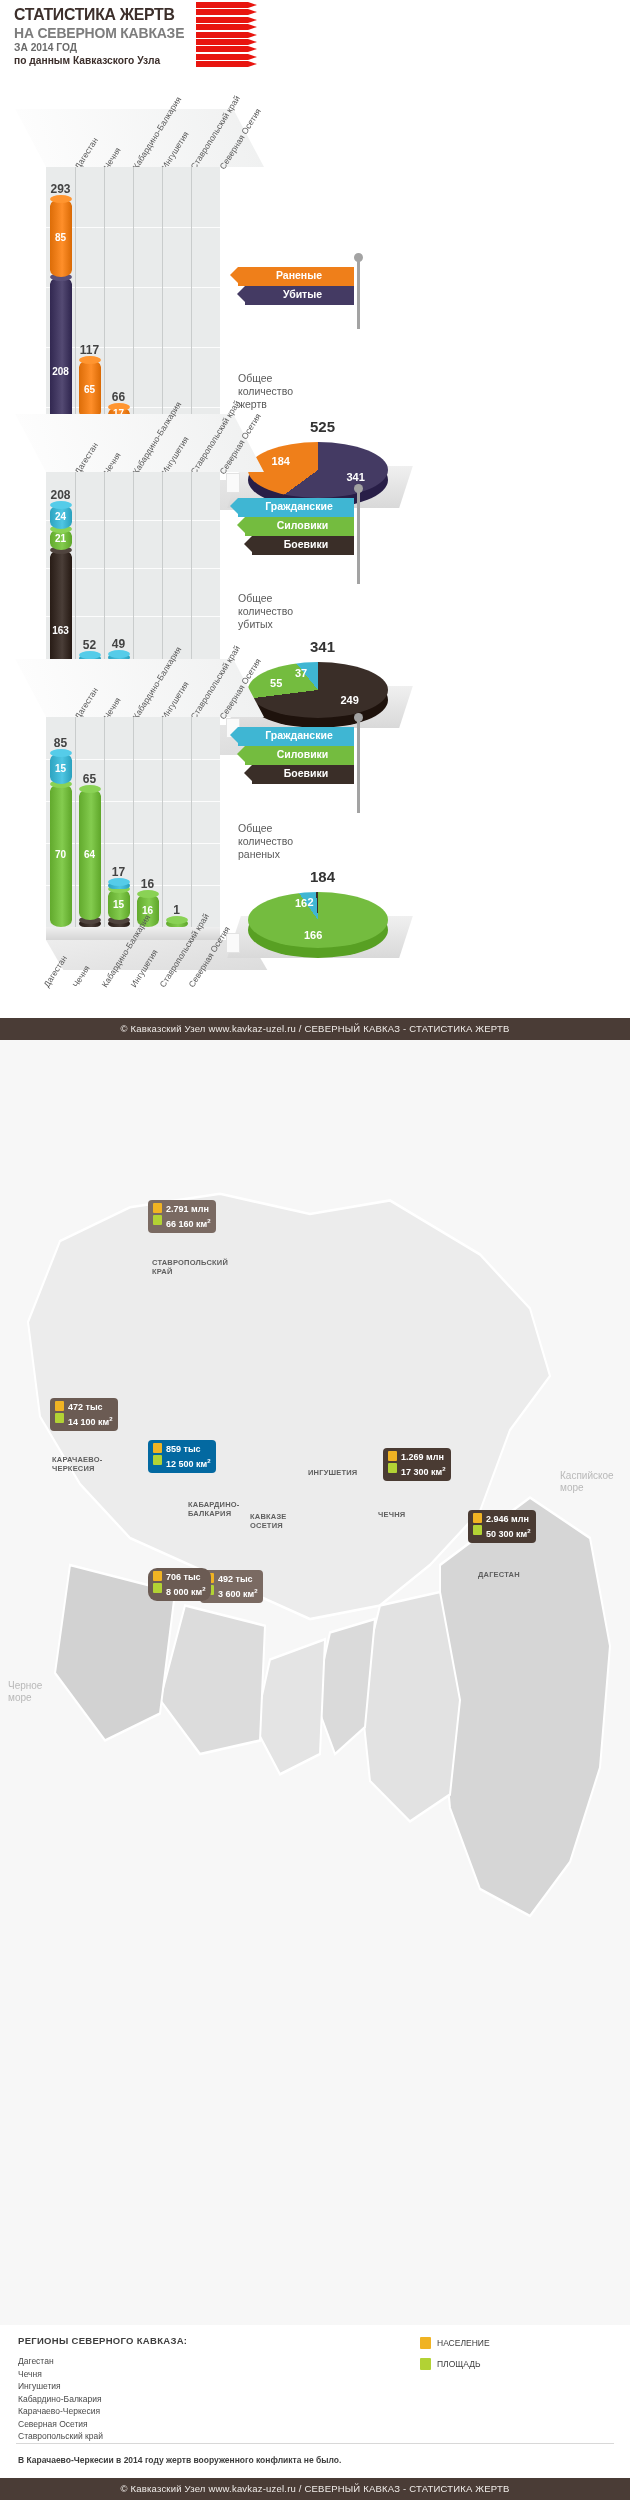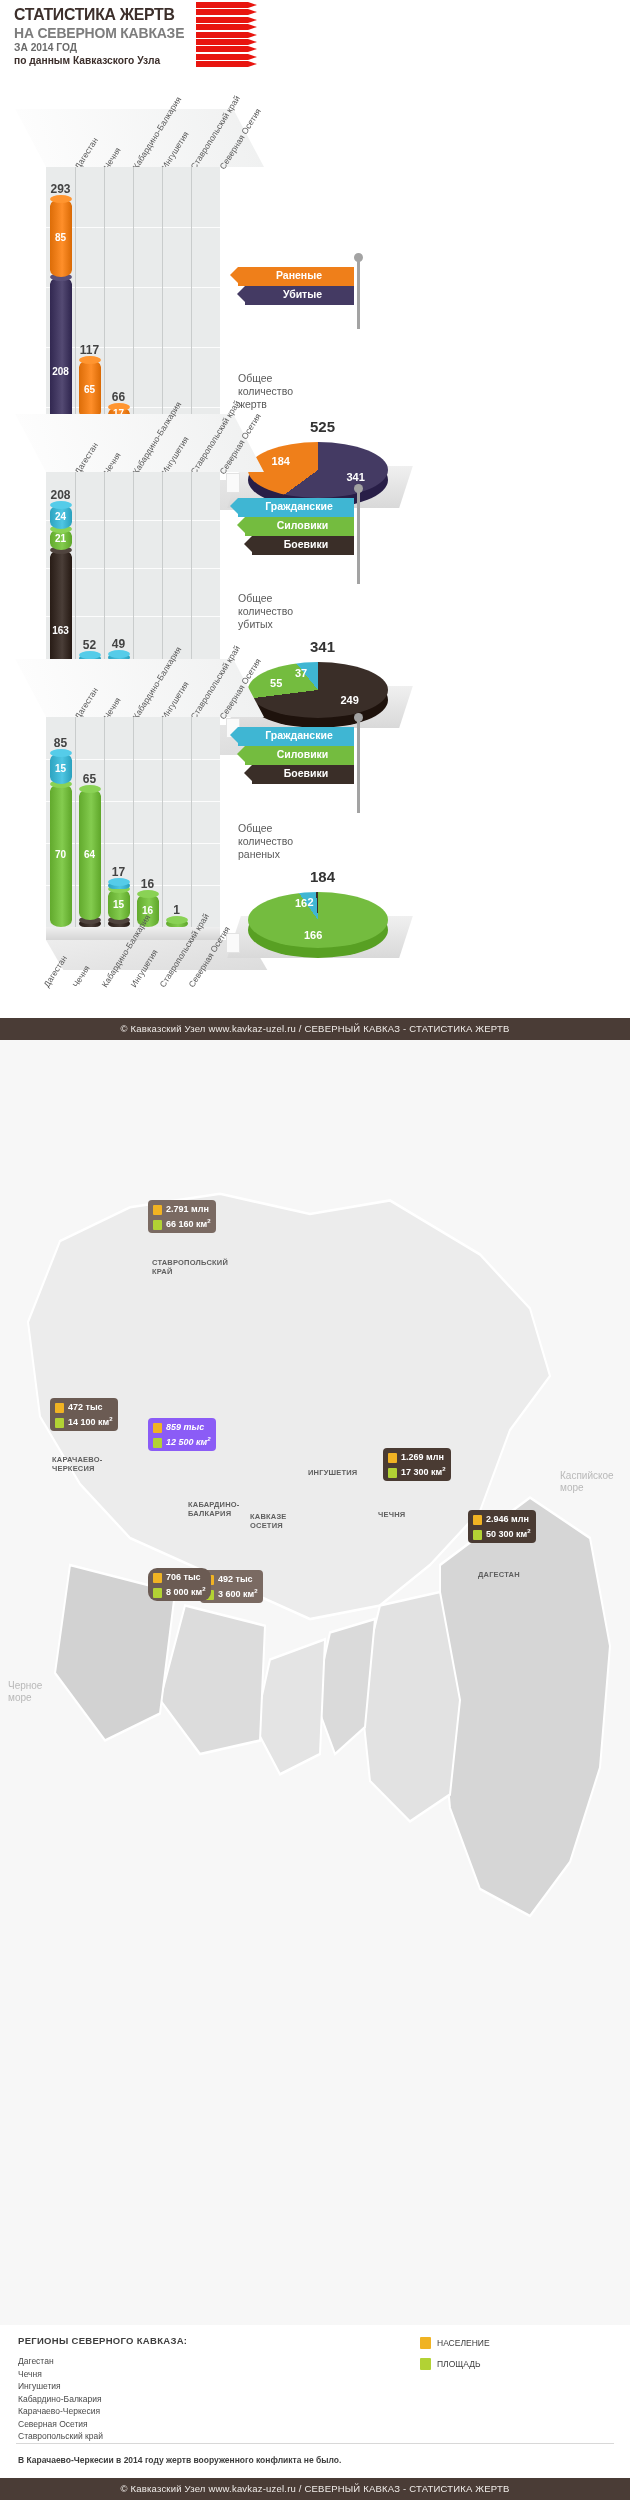--- a/index.html
+++ b/index.html
@@ -67,21 +67,21 @@
 
   
   .footbar { position:absolute; left:0; width:630px; height:22px; background:#4a3c36; color:#f0ece9;
      font-size:9.5px; line-height:22px; text-align:center; letter-spacing:0.2px;}
 
   
   .map-area { position:absolute; left:0; width:630px; background:#f7f7f7; }
   .sea-label { position:absolute; color:#b9b9b9; font-size:10px; line-height:12px;}
   .region-name { position:absolute; color:#5f5f5f; font-size:7.5px; font-weight:bold; line-height:9px; letter-spacing:0.2px;}
   .tag { position:absolute; border-radius:4px; padding:3px 5px; }
-  .tag .row { display:flex; align-items:flex-end; gap:4px; color:#fff; font-size:9px; font-weight:bold; line-height:12px; white-space:nowrap;}
+  .tag .row { display:flex; align-items:flex-start; gap:4px; color:#fff; font-size:9px; font-weight:bold; line-height:12px; white-space:nowrap;}
   .tag .ic { width:9px; height:10px; border-radius:1px; display:inline-block; flex:none; }
   .tag .ic.pop { background:#f0b323; }
   .tag .ic.area { background:#b2d234; }
   .tag::after { content:""; position:absolute; left:8px; bottom:-5px; width:0;height:0;
      border-left:6px solid transparent; border-right:0 solid transparent; }
 
   
   .bottom-block { position:absolute; left:0; width:630px; background:#fff; }
   .bb-title { position:absolute; font-size:9.5px; font-weight:bold; color:#3d3d3d; letter-spacing:0.3px;}
   .bb-list { position:absolute; font-size:8.5px; color:#4a4a4a; line-height:12.5px;}
@@ -417,21 +417,21 @@
       </div>
       <div class="row">
         <span class="ic area"></span>
         <span>14 100 км<sup style="font-size:6px">2</sup></span>
       </div>
     </div>
     <div class="region-name" style="left: 188px; top: 460px;">
       <div>КАБАРДИНО-</div>
       <div>БАЛКАРИЯ</div>
     </div>
-    <div class="tag" style="left: 148px; top: 378px; background: #8b5cf6; font-style: italic;">
+    <div class="tag" style="left: 148px; top: 400px; background: #0369a1;">
       <div class="row">
         <span class="ic pop"></span>
         <span>859 тыс</span>
       </div>
       <div class="row">
         <span class="ic area"></span>
         <span>12 500 км<sup style="font-size:6px">2</sup></span>
       </div>
     </div>
     <div class="region-name" style="left: 308px; top: 428px;">

